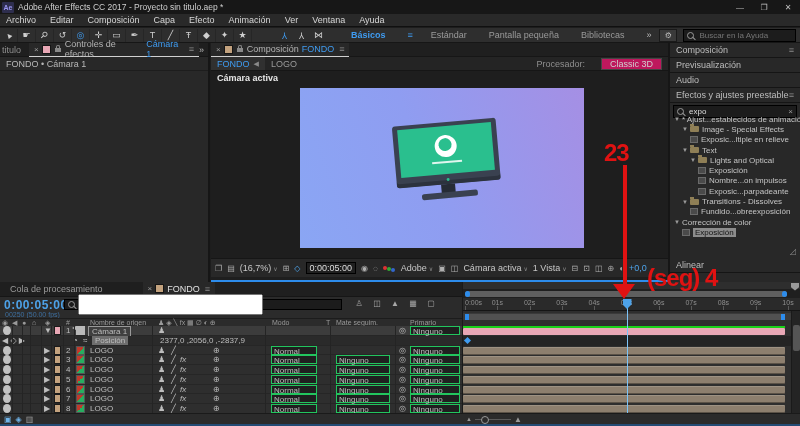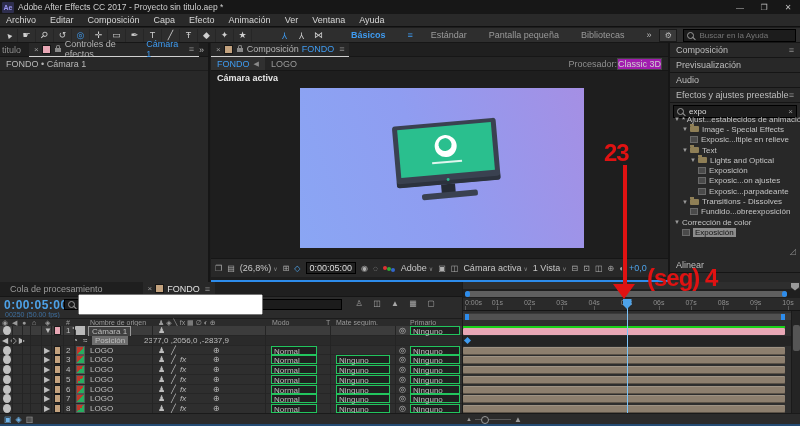--- a/index.html
+++ b/index.html
@@ -55,21 +55,21 @@
   
   .panel-ec{left:0;top:43px;width:210px;height:239px;background:#282828;border-right:2px solid #161616;box-sizing:border-box;}
   .ec-ctx{height:13px;display:flex;align-items:center;padding-left:6px;color:#b8b8b8;border-bottom:1px solid #1d1d1d;}
   
   .panel-comp{left:211px;top:43px;width:457px;height:239px;background:#1e1e1e;border-bottom:2px solid #2d8ceb;box-sizing:border-box;}
   .comp-navrow{height:13px;background:#242424;display:flex;align-items:center;border-bottom:1px solid #161616;}
   .ctab{height:13px;display:flex;align-items:center;padding:0 6px;color:#9a9a9a;}
   .ctab.active{background:#303030;color:#3f9bf0;}
   .ctab .mini{color:#8a8a8a;margin-left:4px;font-size:7px;}
   .renderer{margin-left:auto;display:flex;align-items:center;margin-right:6px;}
-  .renderer .chip{margin-left:0;background:#a21caf;border:1px solid #454545;padding:0 0;height:10px;
+  .renderer .chip{margin-left:16px;background:#be185d;border:1px solid #454545;padding:0 8px;height:10px;
                   display:flex;align-items:center;color:#cfcfcf;}
   .cam-label{left:6px;top:30px;color:#e8e8e8;font-weight:bold;}
   .comp-img{left:89px;top:45px;width:284px;height:160px;background:linear-gradient(70deg,#8aa6f4 0%,#8f9df1 45%,#a58fe4 100%);}
   .mon{left:95px;top:34px;width:104px;height:78px;transform:rotate(-5deg);}
   .mon-screen{left:0;top:0;width:104px;height:62px;background:#3a4150;border-radius:3px;box-shadow:inset 0 -4px 0 #2c323e;}
   .mon-inner{left:5px;top:4px;width:94px;height:48px;background:#2abf8e;}
   .logo-circle{left:50%;top:42%;width:22px;height:22px;margin:-11px 0 0 -11px;background:#fff;border-radius:50%;position:absolute;}
   .logo-circle::after{content:'';position:absolute;left:4px;top:3px;width:13px;height:13px;background:#2abf8e;border-radius:50%;}
   .logo-caption{left:50%;top:72%;width:30px;height:2px;margin-left:-15px;background:rgba(255,255,255,.85);position:absolute;}
   .mon-dot{left:50px;top:56px;width:3px;height:3px;border-radius:50%;background:#2abf8e;}
@@ -141,21 +141,21 @@
       display:flex;align-items:center;justify-content:space-between;padding:0 2px;font-size:7.5px;color:#c0c0c0;}
   .dd .car{font-size:5px;color:#8a8a8a;margin-left:2px;}
   .c-mode{left:271px;width:46px;}
   .c-matte{left:336px;width:54px;}
   .c-whip{left:399px;color:#9a9a9a;}
   .c-parent{left:410px;width:50px;}
   .c-nav{left:2px;color:#888;font-size:6px;}
   .c-stop{left:73px;color:#b8b8b8;}
   .c-graph{left:83px;color:#b8b8b8;}
   .prop-chip{left:92px;top:0.5px;background:#6e6e6e;color:#fff;padding:0 3px;position:absolute;font-size:8px;height:8px;line-height:9px;}
-  .c-vals{left:144px;color:#4da2e8;}
+  .c-vals{left:160px;color:#4da2e8;}
   .vline{position:absolute;top:0;width:1px;background:#242424;}
   
   .track{position:absolute;left:462px;top:0;width:338px;height:142px;background:#2e2e2e;border-left:1px solid #1a1a1a;box-sizing:border-box;}
   .hscroll{position:absolute;left:0;top:7px;width:338px;height:9px;background:#1f1f1f;}
   .hbar{position:absolute;left:2px;top:1.5px;width:322px;height:6px;background:#5f5f5f;border-radius:3px;}
   .hbar::before,.hbar::after{content:'';position:absolute;top:0;width:5px;height:6px;background:#2d8ceb;border-radius:3px;}
   .hbar::before{left:0;} .hbar::after{right:0;}
   .marker-bin{position:absolute;left:328px;top:0.5px;width:8px;height:8px;background:#9a9a9a;
               clip-path:polygon(0 0,100% 0,100% 60%,50% 100%,0 60%);}
   .ruler{position:absolute;left:0;top:16px;width:338px;height:13px;background:#2a2a2a;border-bottom:1px solid #151515;box-sizing:border-box;}
@@ -341,21 +341,21 @@
         </div>
         <div class="abs mon-neck" data-name="monitor-neck"></div>
         <div class="abs mon-base" data-name="monitor-stand"></div>
       </div>
     </div>
 
     <div class="abs vtoolbar" data-name="viewer-toolbar">
       <span class="vt-ic" data-name="multi-view-icon">❐</span>
       <span class="vt-ic" data-name="monitor-preview-icon">▤</span>
       <span class="vt-dd" data-name="magnification-select">
-          <span>(26,8%)</span>
+          <span>(16,7%)</span>
           <span class="car">∨</span>
         </span>
       <span class="vt-ic" data-name="grid-options-icon">⊞</span>
       <span class="vt-ic" style="color:#4da2e8;" data-name="roi-icon">◇</span>
       <span class="vt-tc" data-name="viewer-timecode">0:00:05:00</span>
       <span class="vt-ic" data-name="snapshot-icon">◉</span>
       <span class="vt-ic" data-name="show-snapshot-icon">◌</span>
       <span class="rgb-dots" data-name="show-channel-icon"></span>
       <span class="vt-dd" data-name="resolution-select">
           <span>Adobe</span>
@@ -425,21 +425,21 @@
           <span class="tw" data-name="twirl-down-icon">▼</span>
           <span class="folder" data-name="folder-icon"></span>
           <span class="lbl" data-name="tree-item-label">Lights and Optical</span>
         </div>
         <div class="tree-row" data-name="tree-item-exposicion" style="padding-left: 28px;">
           <span class="preset-ic" data-name="preset-icon"></span>
           <span class="lbl" data-name="tree-item-label">Exposición</span>
         </div>
         <div class="tree-row" data-name="tree-item-exposic-on-impulsos" style="padding-left: 28px;">
           <span class="preset-ic" data-name="preset-icon"></span>
-          <span class="lbl" data-name="tree-item-label">Exposic...on ajustes</span>
+          <span class="lbl" data-name="tree-item-label">Nombre...on impulsos</span>
         </div>
         <div class="tree-row" data-name="tree-item-exposic-parpadeante" style="padding-left: 28px;">
           <span class="preset-ic" data-name="preset-icon"></span>
           <span class="lbl" data-name="tree-item-label">Exposic...parpadeante</span>
         </div>
         <div class="tree-row" data-name="tree-item-transitions-dissolves" style="padding-left: 12px;">
           <span class="tw" data-name="twirl-down-icon">▼</span>
           <span class="folder" data-name="folder-icon"></span>
           <span class="lbl" data-name="tree-item-label">Transitions - Dissolves</span>
         </div>

